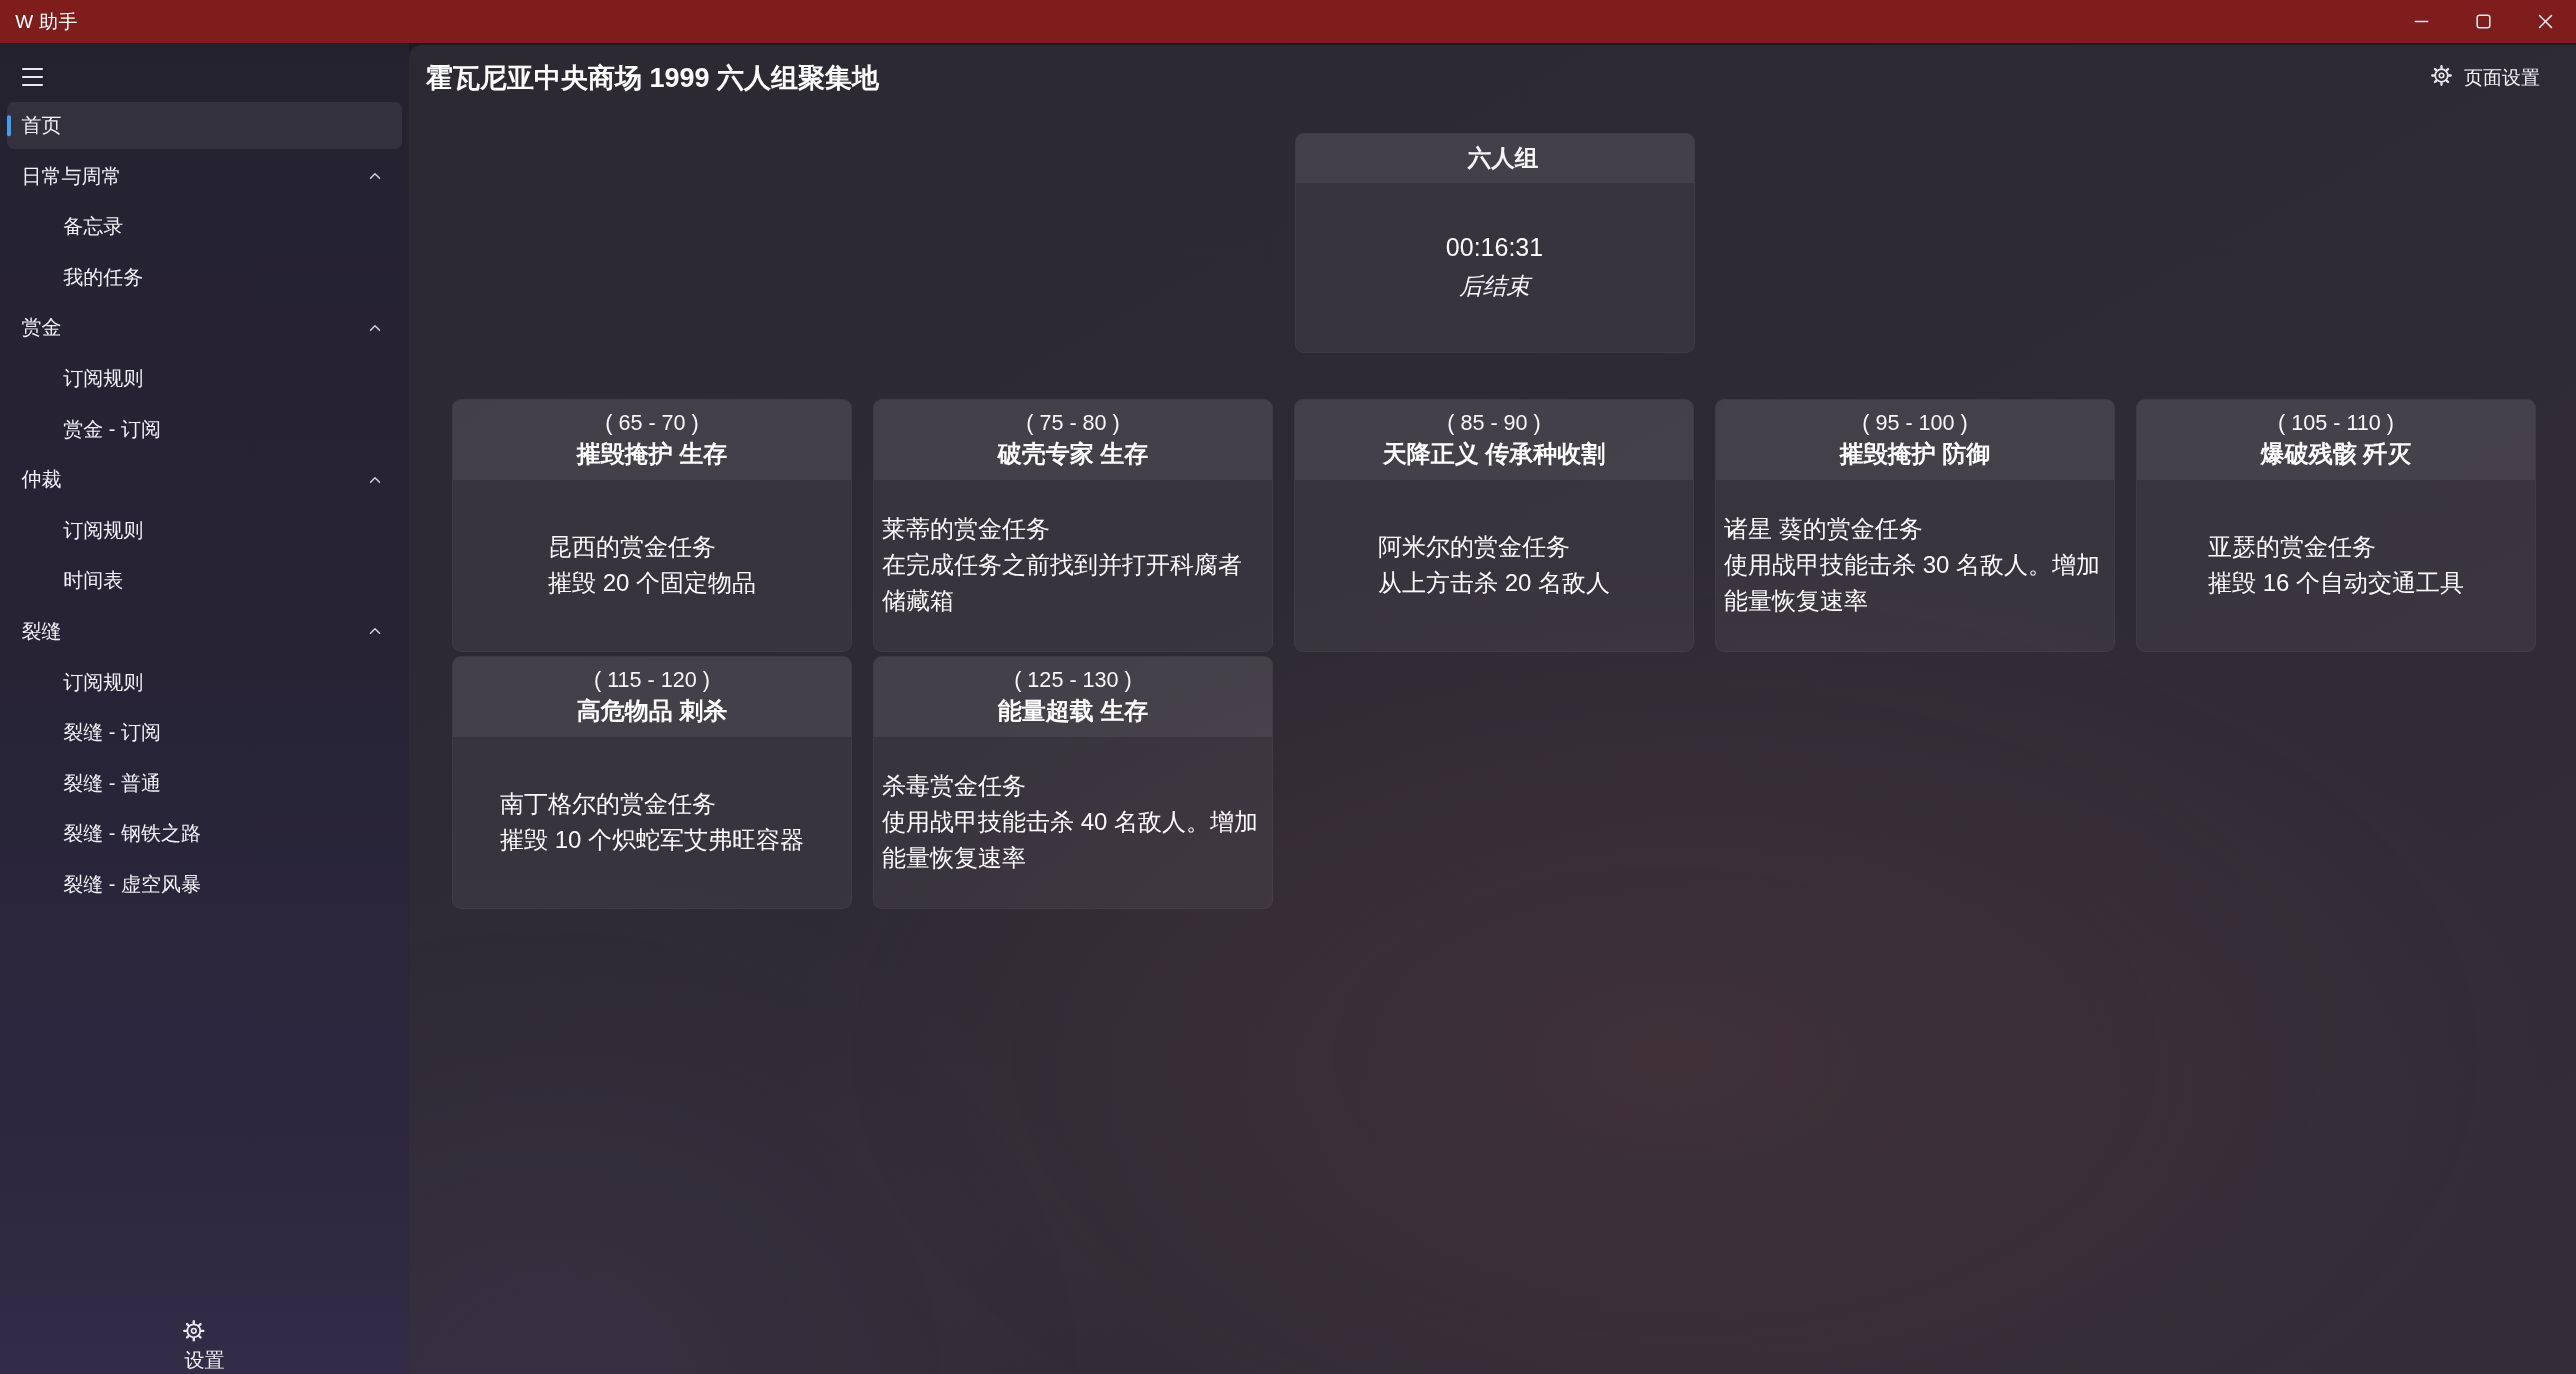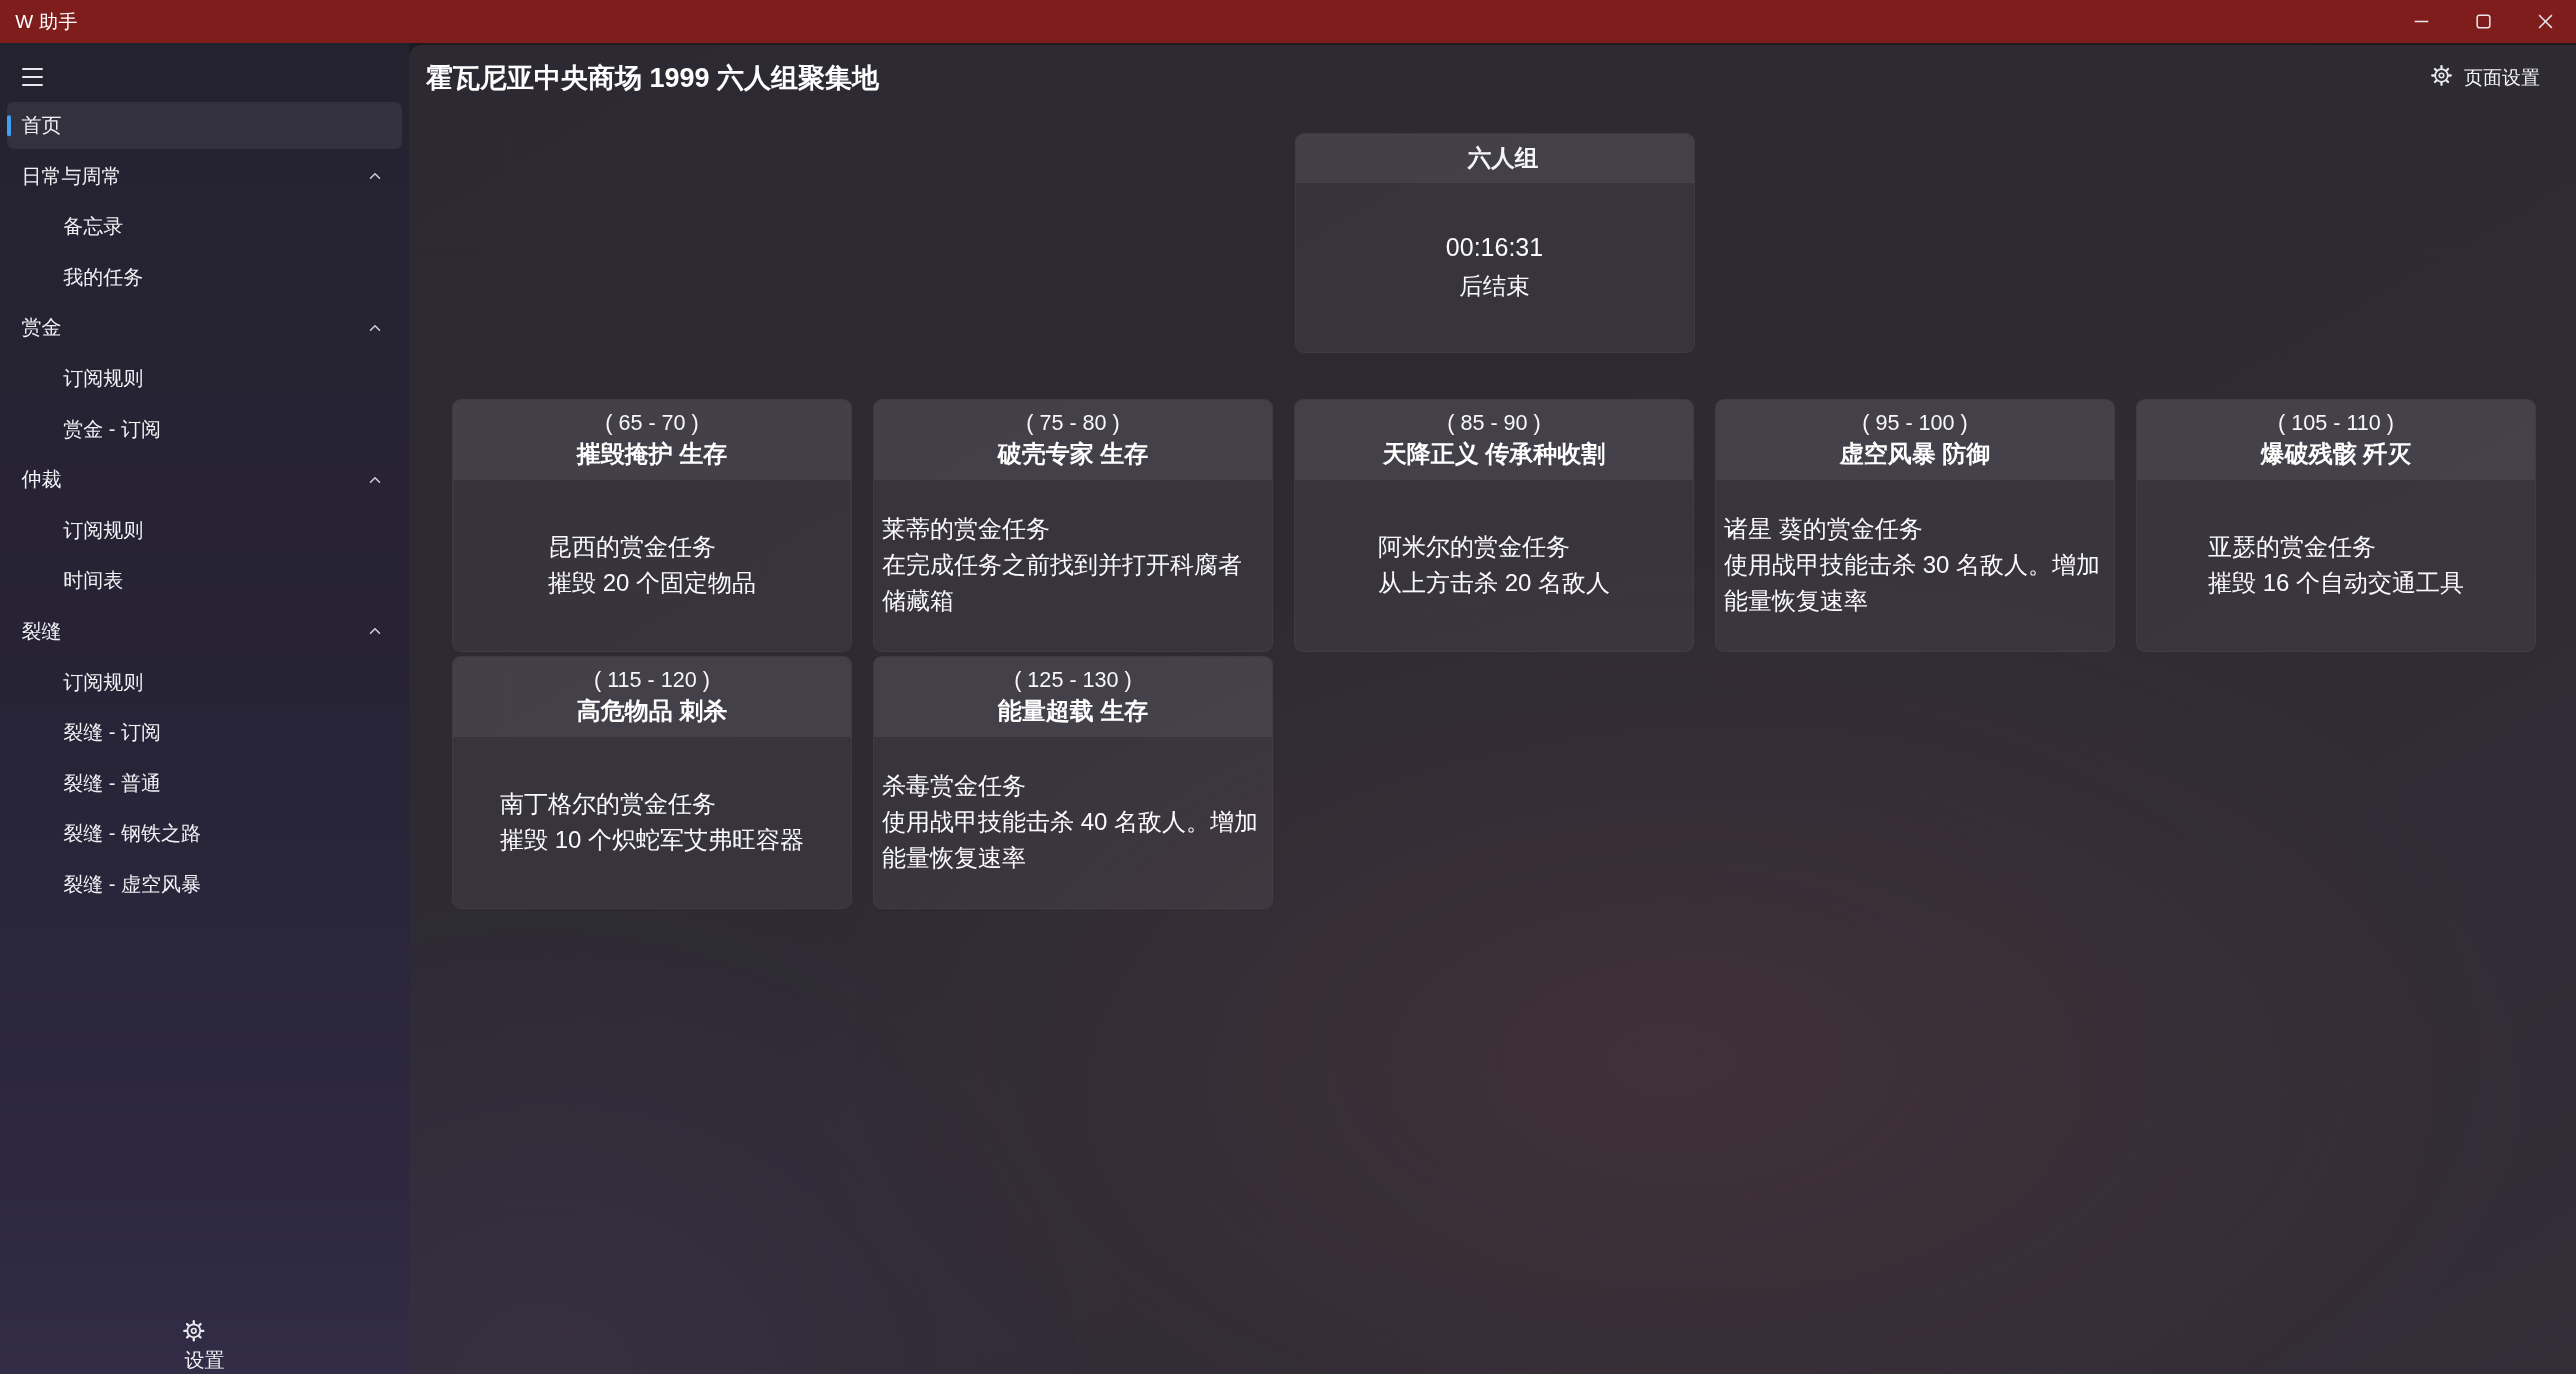--- a/index.html
+++ b/index.html
@@ -80,21 +80,21 @@
     border-radius:9px; overflow:hidden;
     display:flex; flex-direction:column;
   }
   .card-header { background:rgba(255,255,255,0.062); text-align:center;padding-left:17px; }
 
   
   .timer-card { width:400px; height:220px; margin:27px auto 0; }
   .timer-card .card-header { height:49px; display:flex; align-items:center; justify-content:center; font-size:23.5px; font-weight:600; }
   .timer-body { flex:1; display:flex; flex-direction:column; align-items:center; justify-content:center; gap:8px; }
   .timer-time { font-size:25px; color:#fbfafc; }
-  .timer-suffix { font-size:23.5px; color:#fbfafc; }
+  .timer-suffix { font-size:23.5px; color:#fbfafc;font-style:italic; }
 
   
   .cards-grid { margin-top:46px; display:flex; flex-wrap:wrap; gap:4px 21px; padding-bottom:36px; }
   .bounty-card { width:400px; height:253px; }
   .bounty-card .card-header { padding:8px 9px 10px; }
   .bounty-range { font-size:21.6px; line-height:30px; color:#f8f7fa; }
   .bounty-name { font-size:24px; line-height:32px; font-weight:600; color:#ffffff; }
   .card-body { flex:1; display:flex; align-items:center; justify-content:center; padding:0 8px; }
   .body-text { max-width:384px; text-align:left; font-size:24px; line-height:36px; color:#fbfafc; }
 </style>
@@ -305,21 +305,21 @@
               <div class="body-text">
                 <div>阿米尔的赏金任务</div>
                 <div>从上方击杀 20 名敌人</div>
               </div>
             </div>
           </div>
 
           <div class="card bounty-card">
             <div class="card-header">
               <div class="bounty-range">( 95 - 100 )</div>
-              <div class="bounty-name">虚空风暴 防御</div>
+              <div class="bounty-name">摧毁掩护 防御</div>
             </div>
             <div class="card-body">
               <div class="body-text">
                 <div>诸星 葵的赏金任务</div>
                 <div>使用战甲技能击杀 30 名敌人。增加能量恢复速率</div>
               </div>
             </div>
           </div>
 
           <div class="card bounty-card">

